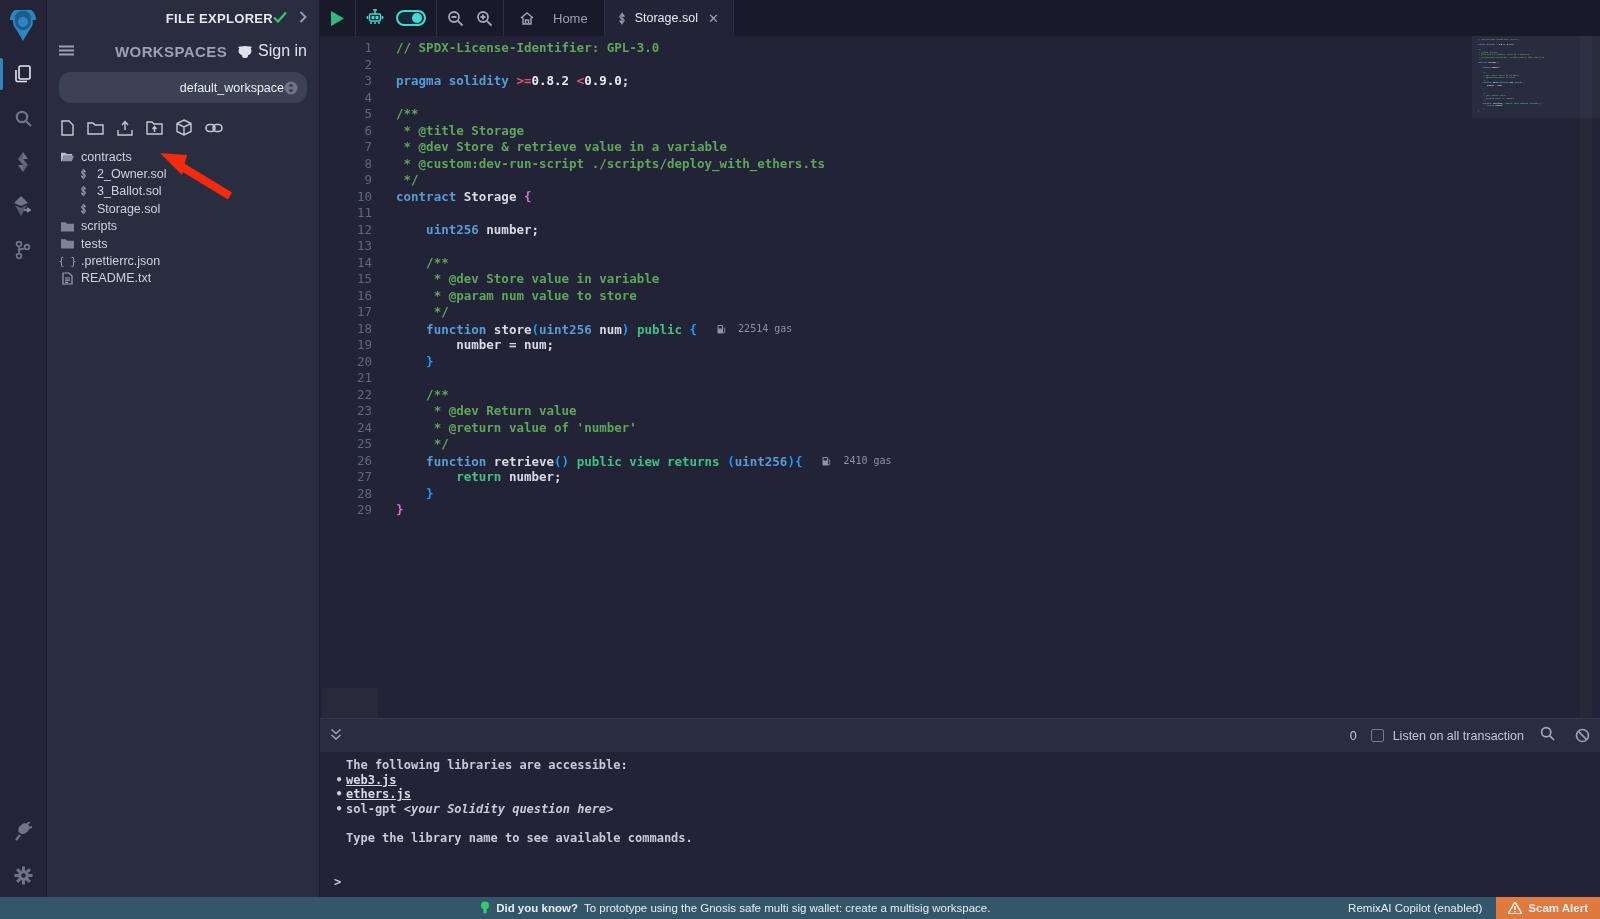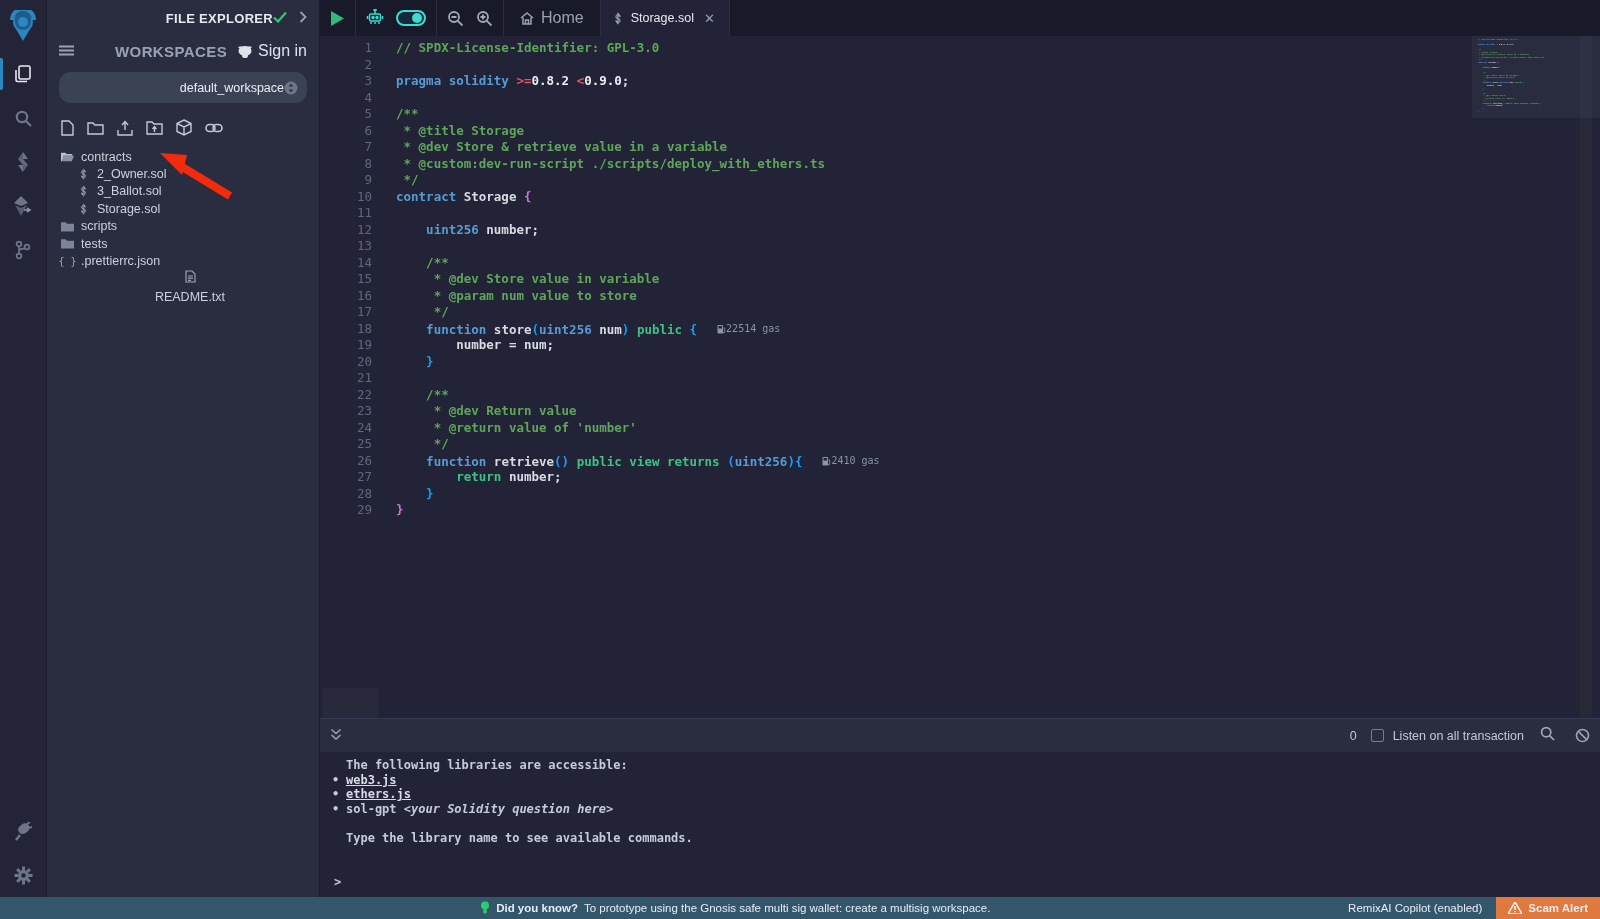--- a/index.html
+++ b/index.html
@@ -42,37 +42,37 @@
 
   
   .main { flex:1; display:flex; flex-direction:column; min-width:0; }
   .tabbar { height:36px; background:#181a29; display:flex; align-items:stretch; flex-shrink:0; }
   .tb-group { display:flex; align-items:center; padding:0 10px; gap:12px; border-right:1px solid #2c2f44; }
   .tb-btn { cursor:pointer; display:flex; align-items:center; }
   .toggle { width:30px; height:16px; border:2px solid #3ddbd0; border-radius:9px; position:relative;
     background:#15293a; }
   .toggle .knob { position:absolute; right:2px; top:1px; width:10px; height:10px; border-radius:50%;
     background:#3ddbd0; }
-  .hometab { display:flex; align-items:center; gap:7px; padding:0 16px; color:#9ba1b4;
-    font-size:16px; cursor:pointer; border-right:1px solid #2c2f44; }
+  .hometab { display:flex; align-items:center; gap:19px; padding:0 16px; color:#9ba1b4;
+    font-size:13px; cursor:pointer; border-right:1px solid #2c2f44; }
   .tab { display:flex; align-items:center; gap:8px; padding:0 12px; background:#222336;
     color:#e8eaf0; font-size:12.5px; cursor:pointer; border-right:1px solid #2c2f44; }
   .tab .close { color:#9ba1b4; font-size:13px; cursor:pointer; padding:0 2px; }
 
   
   .editor { flex:1; background:#222336; position:relative; overflow:hidden;
     font-family:"DejaVu Sans Mono", monospace; font-weight:bold; font-size:12.5px; }
   .codelines { padding-top:4px; }
   .line { height:16.5px; line-height:16.5px; display:flex; white-space:pre; }
   .ln { width:52px; text-align:right; color:#5e6780; flex-shrink:0; font-weight:normal; }
   .lcode { padding-left:24px; }
   .tk-c{color:#5ea758} .tk-k{color:#569cd6} .tk-g{color:#3dc283} .tk-n{color:#eceef3}
   .tk-o{color:#e05561} .tk-p{color:#d8dbe4} .tk-b1{color:#d670d6} .tk-b2{color:#179fff}
   .gas { margin-left:20px; color:#8b93a7; font-size:10px; font-weight:normal;
-    display:inline-flex; align-items:center; gap:0; }
+    display:inline-flex; align-items:center; gap:12px; }
   .vtrack { position:absolute; right:8px; top:0; bottom:0; width:12px; background:#272939; }
   .minimap-wrap { position:absolute; right:54px; top:2px; width:72px; height:560px; overflow:hidden;
     cursor:pointer; }
   .minimap-inner { transform:scale(0.155); transform-origin:0 0; width:470px; }
   .minimap-slider { position:absolute; right:0; top:0; width:128px; height:82px;
     background:rgba(140,155,190,0.07); pointer-events:none; }
   .hcorner { position:absolute; left:2px; bottom:0; width:56px; height:30px; background:#282a3c; }
 
   
   .termheader { height:34px; background:#2a2c3f; border-top:1px solid #343850; display:flex;
@@ -80,21 +80,21 @@
   .term-badge { color:#c3c8d6; font-size:12.5px; margin-right:14px; }
   .chk { width:13px; height:13px; border:1px solid #767d93; border-radius:2px; background:transparent;
     cursor:pointer; margin-right:9px; flex-shrink:0; }
   .listen-label { color:#c3c8d6; font-size:12.5px; margin-right:16px; white-space:nowrap; }
   .filter-input { width:292px; height:26px; background:#3e4456; border:none; border-radius:3px;
     color:#eceef3; font-size:12.5px; padding:0 10px; outline:none; }
   .filter-input::placeholder { color:#9da3b5; }
   .termbody { height:145px; background:#222336; position:relative; flex-shrink:0;
     font-family:"DejaVu Sans Mono", monospace; font-weight:bold; font-size:12px; color:#c5cbd8;
     padding:6px 0 0 12px; }
-  .tline { height:14.6px; line-height:14.6px; display:flex; align-items:center; white-space:pre; }
+  .tline { height:14.6px; line-height:14.6px; display:flex; align-items:center; white-space:pre;text-align:center; }
   .tline .bullet { width:14px; color:#c5cbd8; }
   .tline .indent { width:14px; }
   .tlink { text-decoration:underline; color:#d8dbe4; cursor:pointer; }
   .titalic { font-style:italic; }
   .prompt { position:absolute; left:14px; bottom:8px; color:#c5cbd8; }
 
   
   .statusbar { height:22px; background:#34566b; display:flex; align-items:center; color:#e9edf2;
     font-size:11.5px; flex-shrink:0; }
   .sb-left { padding-left:38px; cursor:pointer;margin-top:33px; }
@@ -317,21 +317,21 @@
               </svg>
             </span>
             <span>tests</span>
           </div>
           <div class="tree-item" style="padding-left: 14px;">
             <span class="ticon">
               <span class="braces-glyph">{ }</span>
             </span>
             <span>.prettierrc.json</span>
           </div>
-          <div class="tree-item" style="padding-left: 14px; flex-direction: column;">
+          <div class="tree-item" style="padding-left: 14px;">
             <span class="ticon">
               <svg width="11" height="13" viewBox="0 0 11 13" fill="none" stroke="#9ba1b4" stroke-width="1.2">
                 <path d="M1 1 H7 L10 4 V12 H1 Z"></path>
                 <path d="M3 6 H8 M3 8.2 H8 M3 10.4 H6"></path>
               </svg>
             </span>
             <span>README.txt</span>
           </div>
         </div>
       <svg class="arrow-overlay" viewBox="0 0 273 300">

